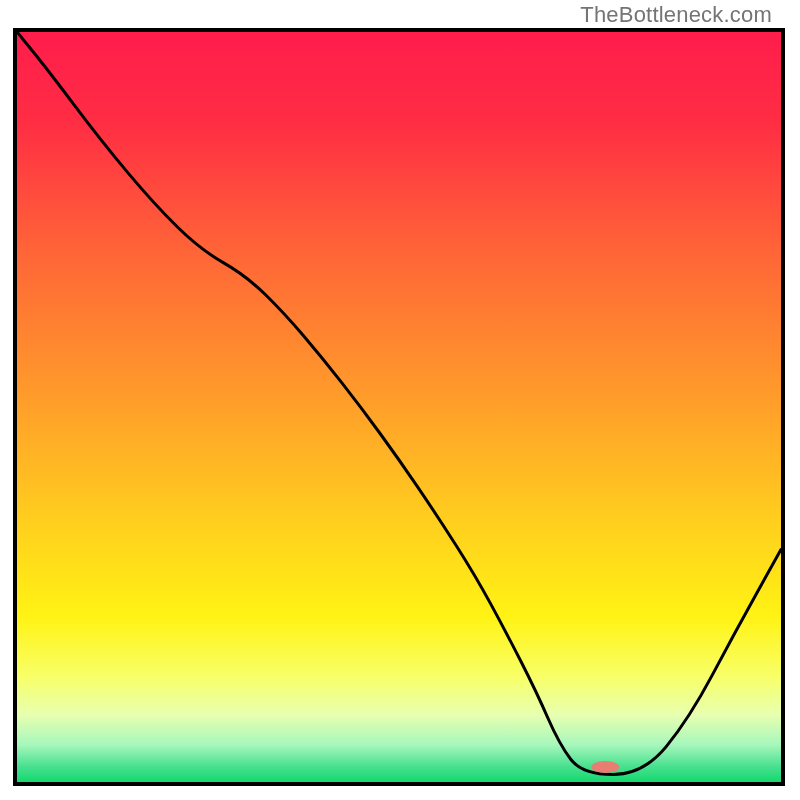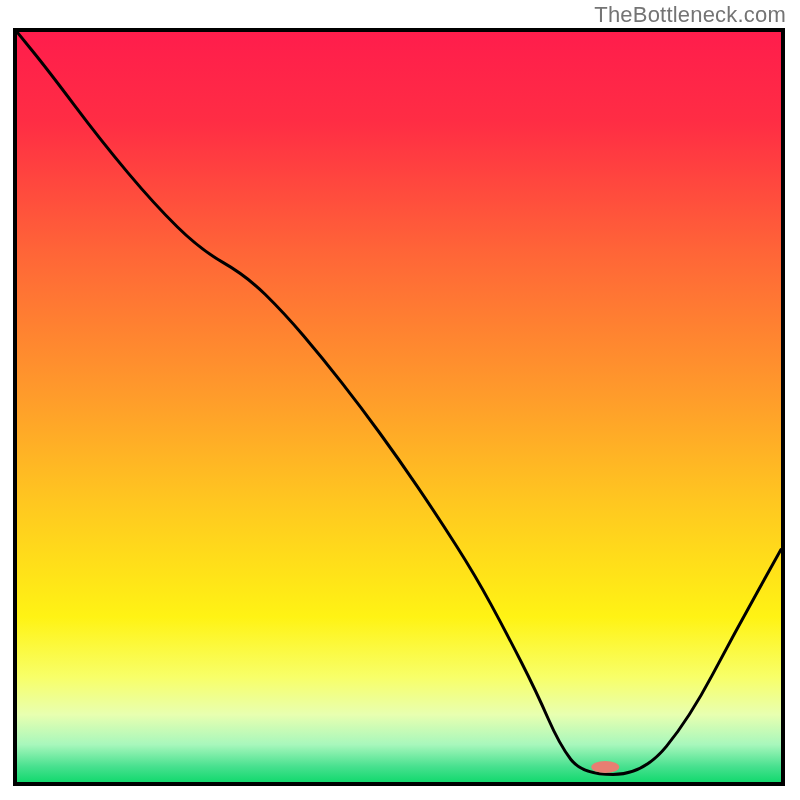--- a/index.html
+++ b/index.html
@@ -7,21 +7,21 @@
     padding: 0;
     background: #ffffff;
     width: 800px;
     height: 800px;
     position: relative;
     font-family: Arial, Helvetica, sans-serif;
   }
   .watermark {
     position: absolute;
     top: 2px;
-    right: 14px;
+    right: 28px;
     color: #747474;
     font-size: 22px;
     font-weight: 500;
     letter-spacing: 0.2px;
   }
   .frame {
     position: absolute;
     left: 13px;
     top: 28px;
     width: 772px;

